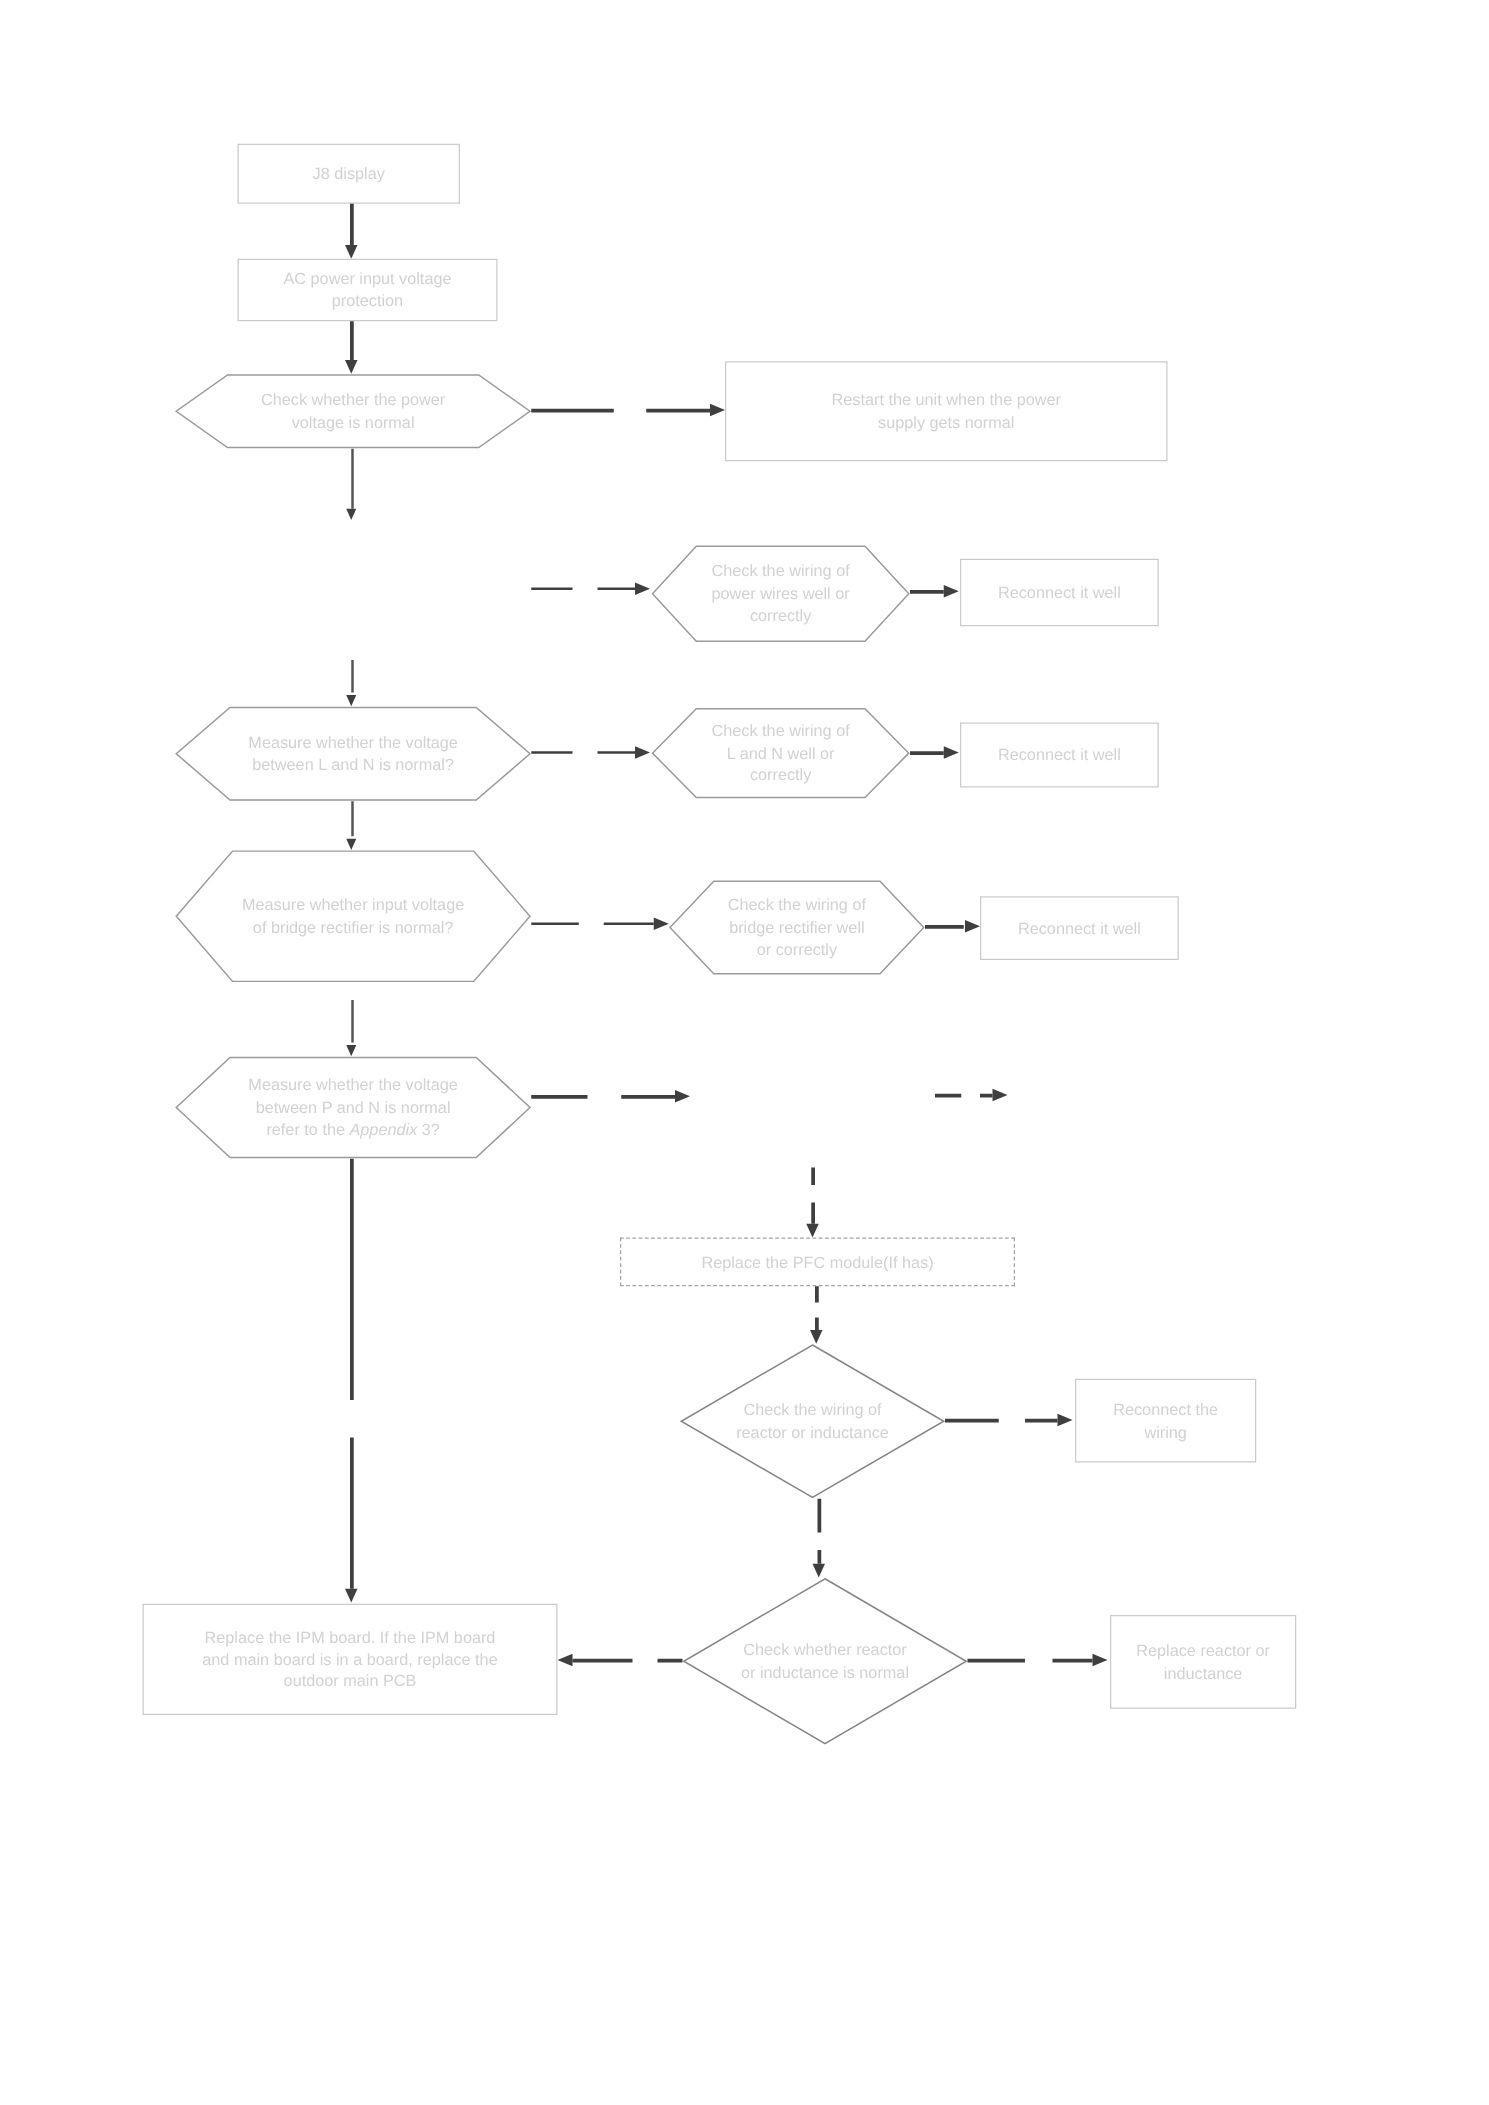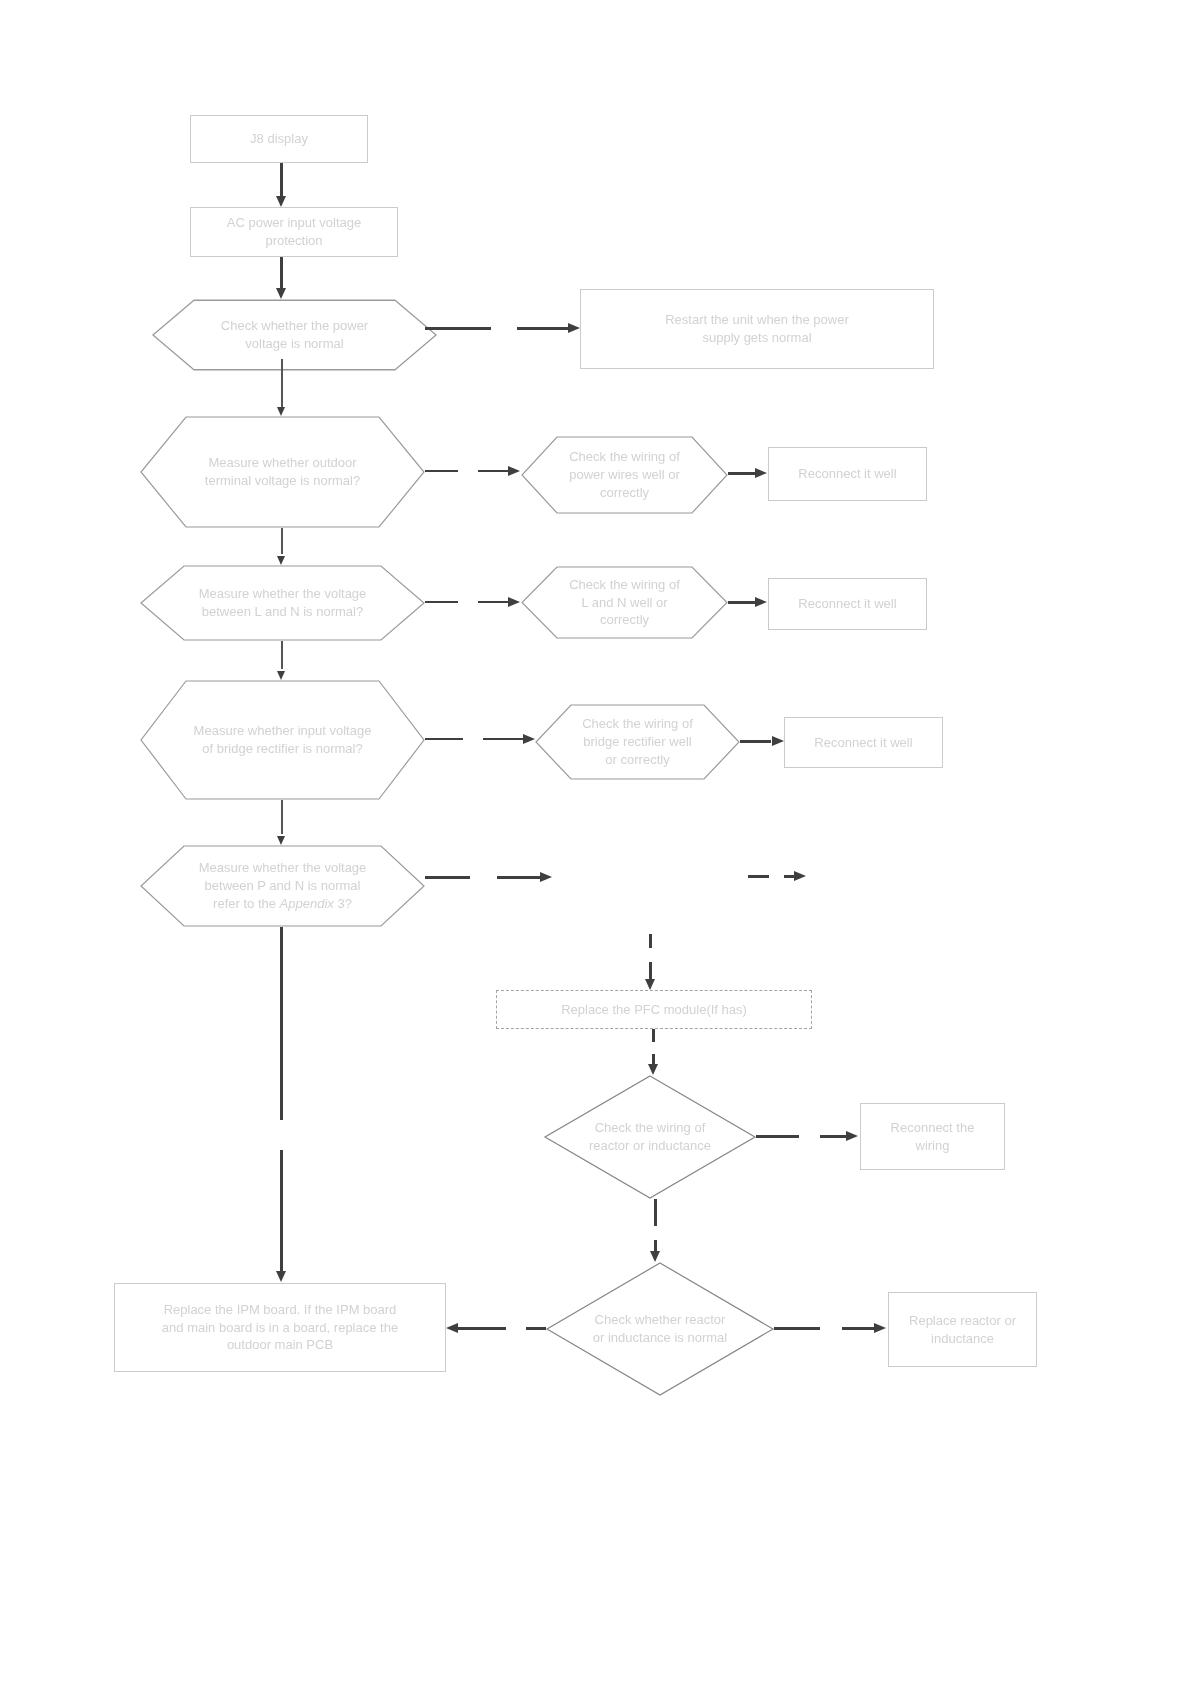--- a/index.html
+++ b/index.html
@@ -44,47 +44,40 @@
   <div class="ah ah-d" style="left:275.5px;top:196px;"></div>
 
   <div class="node rectbox" style="left:190px;top:207px;width:208px;height:50px;">
     <div class="label">AC power input voltage
 protection</div>
   </div>
 
   <div class="vl" style="left:280px;top:257px;height:31px;"></div>
   <div class="ah ah-d" style="left:275.5px;top:288px;"></div>
 
-  <div class="node hexagon" style="left:152px;top:299px;width:285px;height:72px;">
+  <div class="node hexagon" style="left:140px;top:299px;width:285px;height:60px;">
     <svg viewBox="0 0 285 60" preserveAspectRatio="none">
       <polygon points="42,1 243,1 284,30 243,59 42,59 1,30"></polygon>
     </svg>
     <div class="label">Check whether the power
 voltage is normal</div>
   </div>
 
   <div class="hl" style="left:425px;top:327px;width:66px;"></div>
   <div class="hl" style="left:517px;top:327px;width:51px;"></div>
   <div class="ah ah-r" style="left:568px;top:323px;"></div>
 
   <div class="node rectbox" style="left:580px;top:289px;width:354px;height:80px;">
     <div class="label">Restart the unit when the power
 supply gets normal</div>
   </div>
 
   <div class="vl thin" style="left:281px;top:359px;height:48px;"></div>
   <div class="ah ah-d-sm" style="left:277px;top:407px;"></div>
 
-  <div class="node hexagon" style="left:140px;top:416px;width:285px;height:112px;">
-    <svg viewBox="0 0 285 112" preserveAspectRatio="none">
-      <polygon points="46,1 239,1 284,56 239,111 46,111 1,56"></polygon>
-    </svg>
-    <div class="label">Measure whether outdoor
-terminal voltage is  normal?</div>
-  </div>
 
   <div class="hl thin" style="left:425px;top:470px;width:33px;"></div>
   <div class="hl thin" style="left:478px;top:470px;width:30px;"></div>
   <div class="ah ah-r" style="left:508px;top:465.5px;"></div>
 
   <div class="node hexagon" style="left:521px;top:436px;width:207px;height:78px;">
     <svg viewBox="0 0 207 78" preserveAspectRatio="none">
       <polygon points="36,1 171,1 206,39 171,77 36,77 1,39"></polygon>
     </svg>
     <div class="label">Check the wiring of
@@ -126,21 +119,21 @@
   <div class="hl" style="left:728px;top:601px;width:27px;"></div>
   <div class="ah ah-r" style="left:755px;top:596.5px;"></div>
 
   <div class="node rectbox" style="left:768px;top:578px;width:159px;height:52px;">
     <div class="label">Reconnect it well</div>
   </div>
 
   <div class="vl thin" style="left:281px;top:641px;height:28px;"></div>
   <div class="ah ah-d-sm" style="left:277px;top:671px;"></div>
 
-  <div class="node hexagon" style="left:140px;top:680px;width:285px;height:120px;">
+  <div class="node hexagon" style="left:140px;top:680px;width:285px;height:106px;">
     <svg viewBox="0 0 285 120" preserveAspectRatio="none">
       <polygon points="46,1 239,1 284,60 239,119 46,119 1,60"></polygon>
     </svg>
     <div class="label">Measure whether input voltage
 of bridge rectifier is normal?</div>
   </div>
 
   <div class="hl thin" style="left:425px;top:738px;width:38px;"></div>
   <div class="hl thin" style="left:483px;top:738px;width:40px;"></div>
   <div class="ah ah-r" style="left:523px;top:733.5px;"></div>

